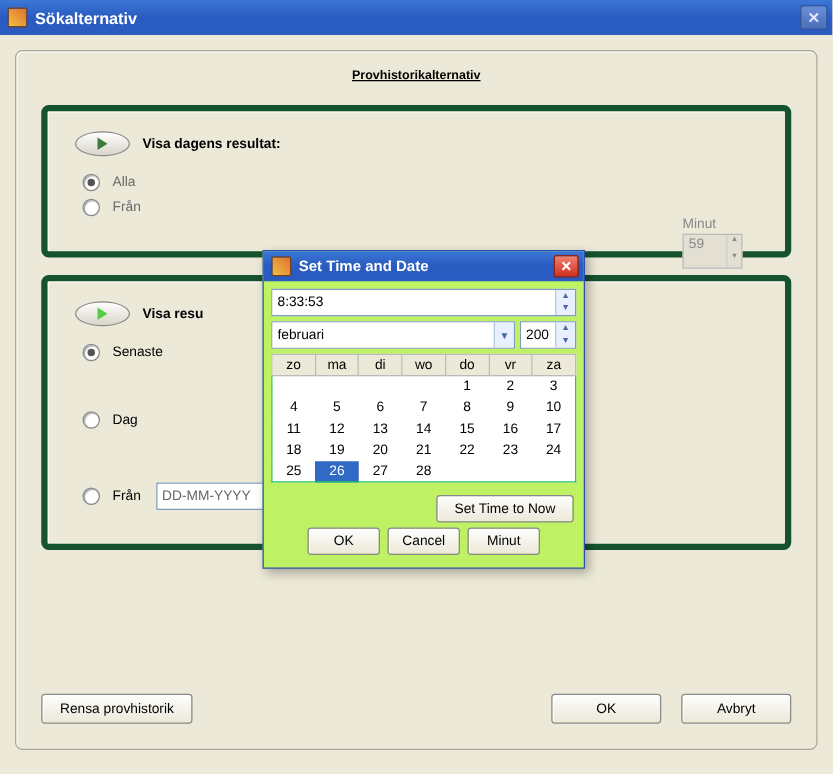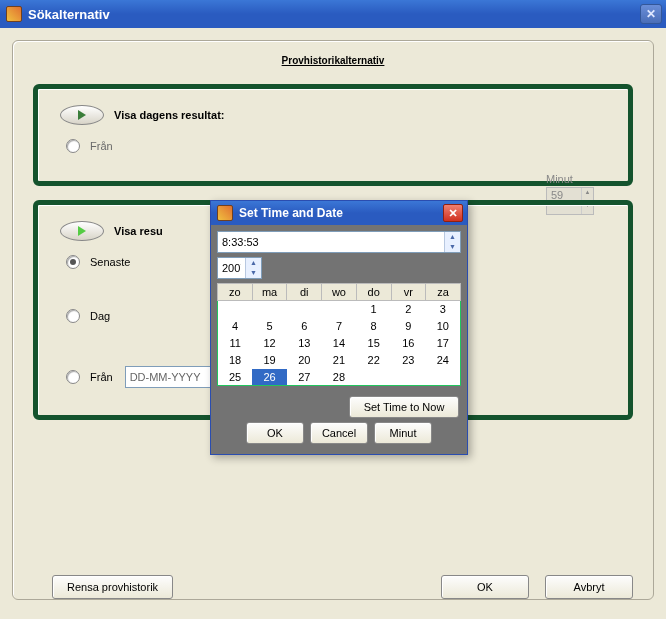--- a/index.html
+++ b/index.html
@@ -159,31 +159,31 @@
     min-width:70px;
     background: linear-gradient(#fdfdfd,#ece9d8);
     border:1px solid #888;
     border-radius:3px;
     font-size:11px;
     padding: 0 14px;
     display:inline-flex;align-items:center;justify-content:center;
     box-shadow: 1px 1px 0 #fff inset;
   }
   .bottom-row {
-    position:absolute; bottom: 0; left: 20px; right: 20px;
-    display:flex; align-items:flex-end; justify-content:space-between;margin-left:19px;
+    position:absolute; bottom: 20px; left: 20px; right: 20px;
+    display:flex; align-items:flex-end; justify-content:space-between;
   }
   .bottom-right { display:flex; gap:16px; }
 
   
   .modal {
     position:absolute;
     left: 210px; top: 172px;
     width: 258px;
-    background:#737373;
+    background:#bef264;
     border:1px solid #2a4db0;
     box-shadow: 3px 3px 8px rgba(0,0,0,.3);
     z-index: 50;
   }
   .modal .titlebar { height:24px; font-size:12px; }
   .modal .close-x {
     width:20px;height:18px;
     background: linear-gradient(#f08070,#d03020);
     border:1px solid #902010;
     border-radius:2px;
@@ -260,20 +260,24 @@
   <div class="inner-frame">
 
     <div class="page-title">Provhistorikalternativ</div>
 
     <div class="groupbox">
       <div class="group-header">
         <div class="oval-btn">
             <div class="play-tri"></div>
           </div>
         <span>Visa dagens resultat:</span>
+      </div>
+      <div class="radio-row">
+        <span class="radio inner"></span>
+        <span>Alla</span>
       </div>
       <div class="radio-row">
         <span class="radio"></span>
         <span>Från</span>
       </div>
       <div class="minute-block">
         <div class="lbl">Minut</div>
         <div class="minute-field">
           <span>59</span>
           <div class="spinner-sm">
@@ -331,20 +335,24 @@
     </div>
     <div class="modal-body">
       <div class="spin-field">
         <input value="8:33:53" style="">
         <div class="spin-btns">
             <div>▲</div>
             <div>▼</div>
           </div>
       </div>
       <div class="month-row">
+        <div class="spin-field mo">
+          <input value="februari" style="">
+          <div class="dropdown-btn">▼</div>
+        </div>
         <div class="spin-field yr">
           <input value="2007" style="">
           <div class="spin-btns">
               <div>▲</div>
               <div>▼</div>
             </div>
         </div>
       </div>
 
       <table class="cal">

